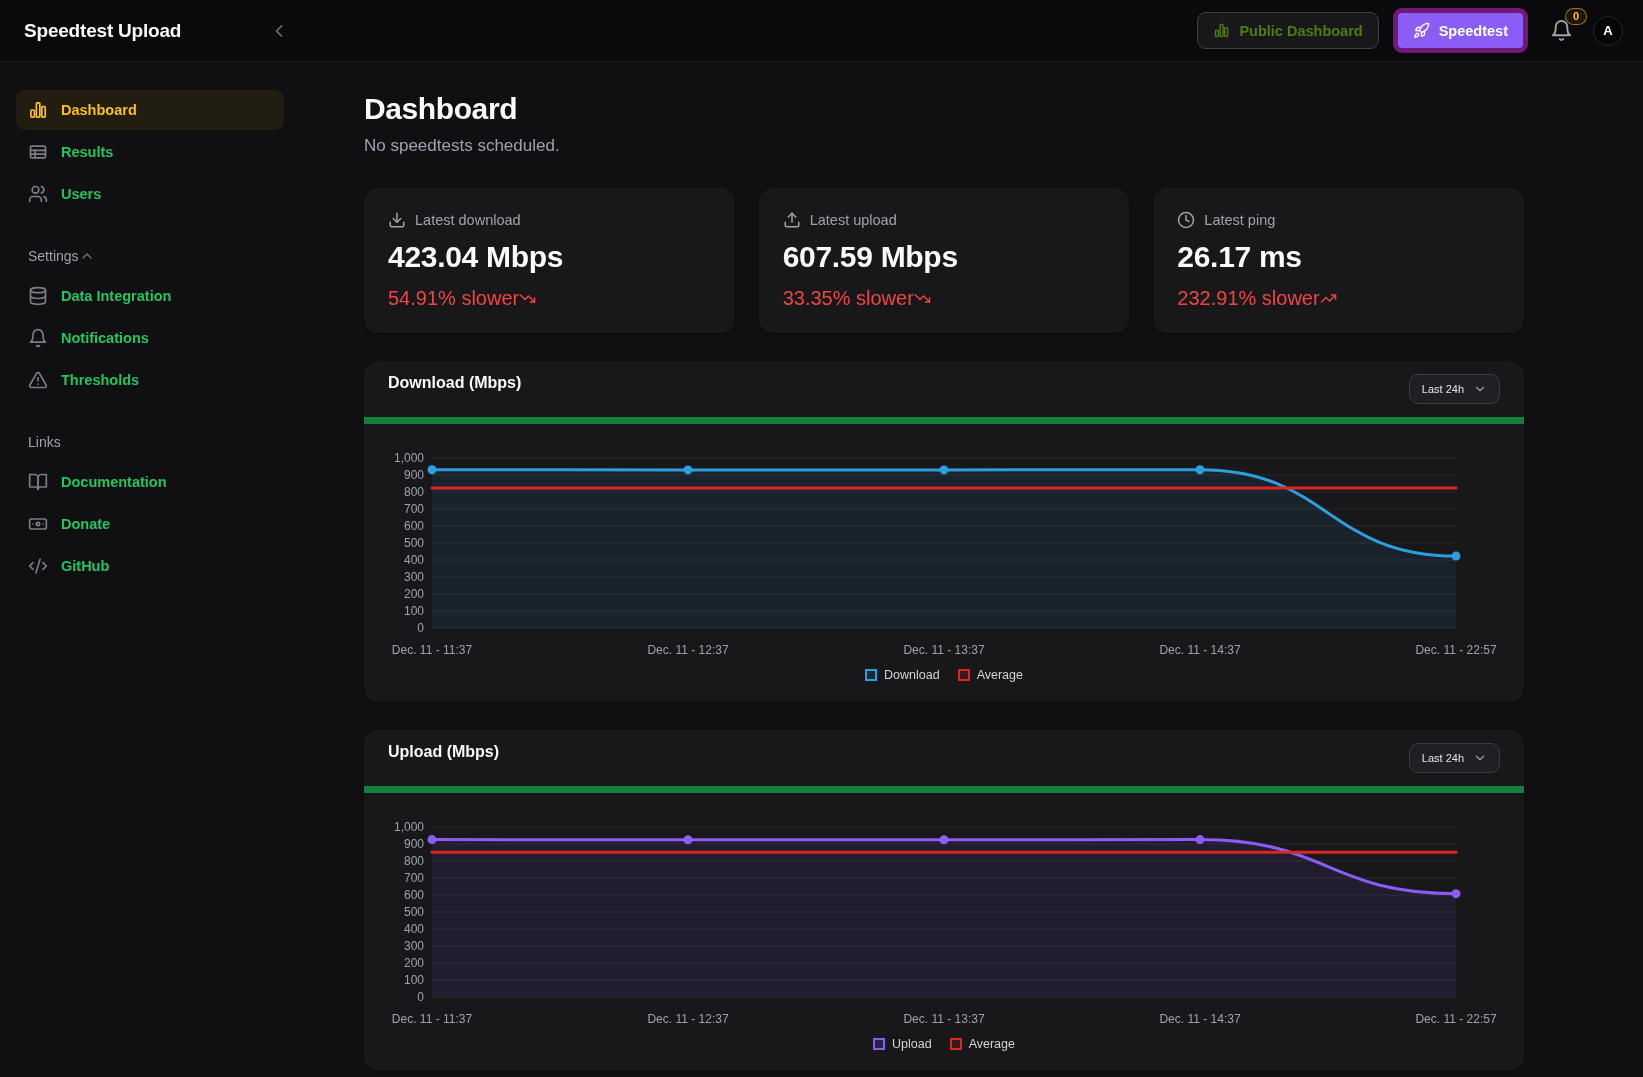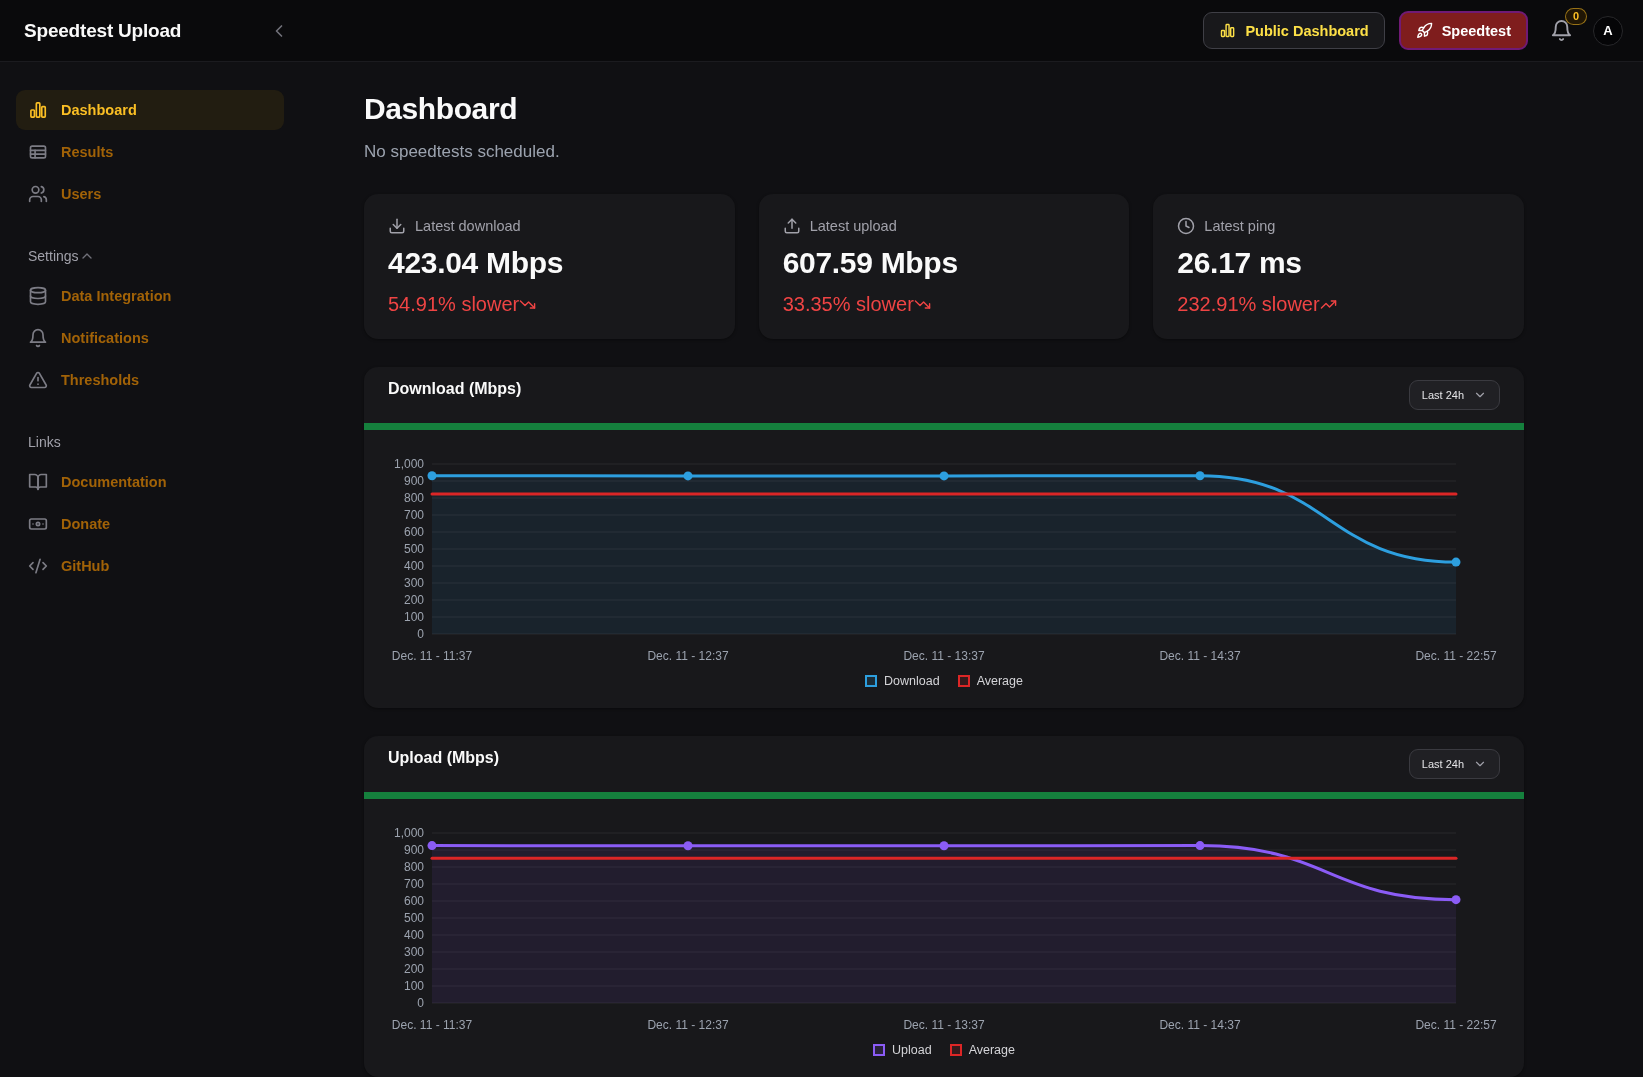--- a/index.html
+++ b/index.html
@@ -16,57 +16,57 @@
   .topbar {
     height:62px; background:#0a0a0c; border-bottom:1px solid #1b1b1f;
     display:flex; align-items:center; justify-content:space-between;
     padding:0 20px 0 24px;
   }
   .topbar-left { display:flex; align-items:center; gap:84px; }
   .app-title { font-size:19px; font-weight:700; letter-spacing:-0.2px; }
   .collapse-btn { background:none; border:none; color:#71717a; padding:4px; cursor:pointer; }
   .topbar-right { display:flex; align-items:center; gap:14px; }
   .btn { display:flex; align-items:center; gap:9px; border-radius:9px; font-size:14.5px; font-weight:700; padding:9px 15px; cursor:pointer; font-family:inherit; }
-  .btn-outline { background:#18181b; border:1px solid #3f3f46; color:#fde047; }
-  .btn-amber { background:#7f1d1d; border:2px solid #701a75; color:#fff; }
+  .btn-outline { background:#18181b; border:1px solid #3f3f46; color:#4d7c0f; }
+  .btn-amber { background:#8b5cf6; border:5px solid #701a75; color:#fff; }
   .bell-wrap { position:relative; margin:0 6px 0 8px; color:#a1a1aa; cursor:pointer; }
   .badge {
     position:absolute; top:-11px; right:-14px;
     background:#201605; color:#fbbf24; border:1px solid rgba(251,191,36,.55);
     font-size:11px; font-weight:700; border-radius:999px; padding:1px 7px 2px;
   }
   .avatar {
     width:30px; height:30px; border-radius:50%;
     background:#050507; border:1px solid #27272a; color:#fff;
     display:flex; align-items:center; justify-content:center;
     font-size:13px; font-weight:600; cursor:pointer;
   }
 
   
   .layout { display:flex; }
   .sidebar { width:300px; flex-shrink:0; padding:28px 16px 20px; }
   .nav-item {
     display:flex; align-items:center; gap:13px; height:40px; padding:0 12px;
-    border-radius:9px; color:#a16207; font-size:14.5px; font-weight:600;
+    border-radius:9px; color:#22c55e; font-size:14.5px; font-weight:600;
     margin-bottom:2px; cursor:pointer;
   }
   .nav-item .nav-icon { color:#7c7c85; }
   .nav-item.active { background:#221d11; color:#fbbf24; }
   .nav-item.active .nav-icon { color:#fbbf24; }
   .section-header {
     display:flex; align-items:center; justify-content:flex-start;
     color:#a1a1aa; font-size:14px; font-weight:500;
     margin:34px 12px 12px; cursor:pointer;
   }
   .section-header .chev { color:#71717a; }
 
   
   .main { padding:30px 0 0 64px; width:1224px; }
   .page-title { font-size:30px; font-weight:700; margin:0; letter-spacing:-0.4px; }
-  .page-subtitle { margin-top:16px; font-size:17px; color:#9ca3af; }
+  .page-subtitle { margin-top:10px; font-size:17px; color:#9ca3af; }
 
   .stats { display:grid; grid-template-columns:1fr 1fr 1fr; gap:24px; margin-top:32px; width:1160px; }
   .stat-card { background:#18181b; border-radius:14px; padding:23px 24px; box-shadow:0 1px 3px rgba(0,0,0,.4); }
   .stat-label { display:flex; align-items:center; gap:9px; color:#a1a1aa; font-size:14.5px; }
   .stat-value { font-size:30px; font-weight:700; margin-top:11px; letter-spacing:-0.3px; }
   .stat-delta { display:flex; align-items:center; color:#ef4444; font-size:20px; font-weight:500; margin-top:13px; }
 
   .chart-card { background:#18181b; border-radius:14px; margin-top:28px; width:1160px; box-shadow:0 1px 3px rgba(0,0,0,.4); }
   .chart-header {
     display:flex; align-items:flex-start; justify-content:space-between;

